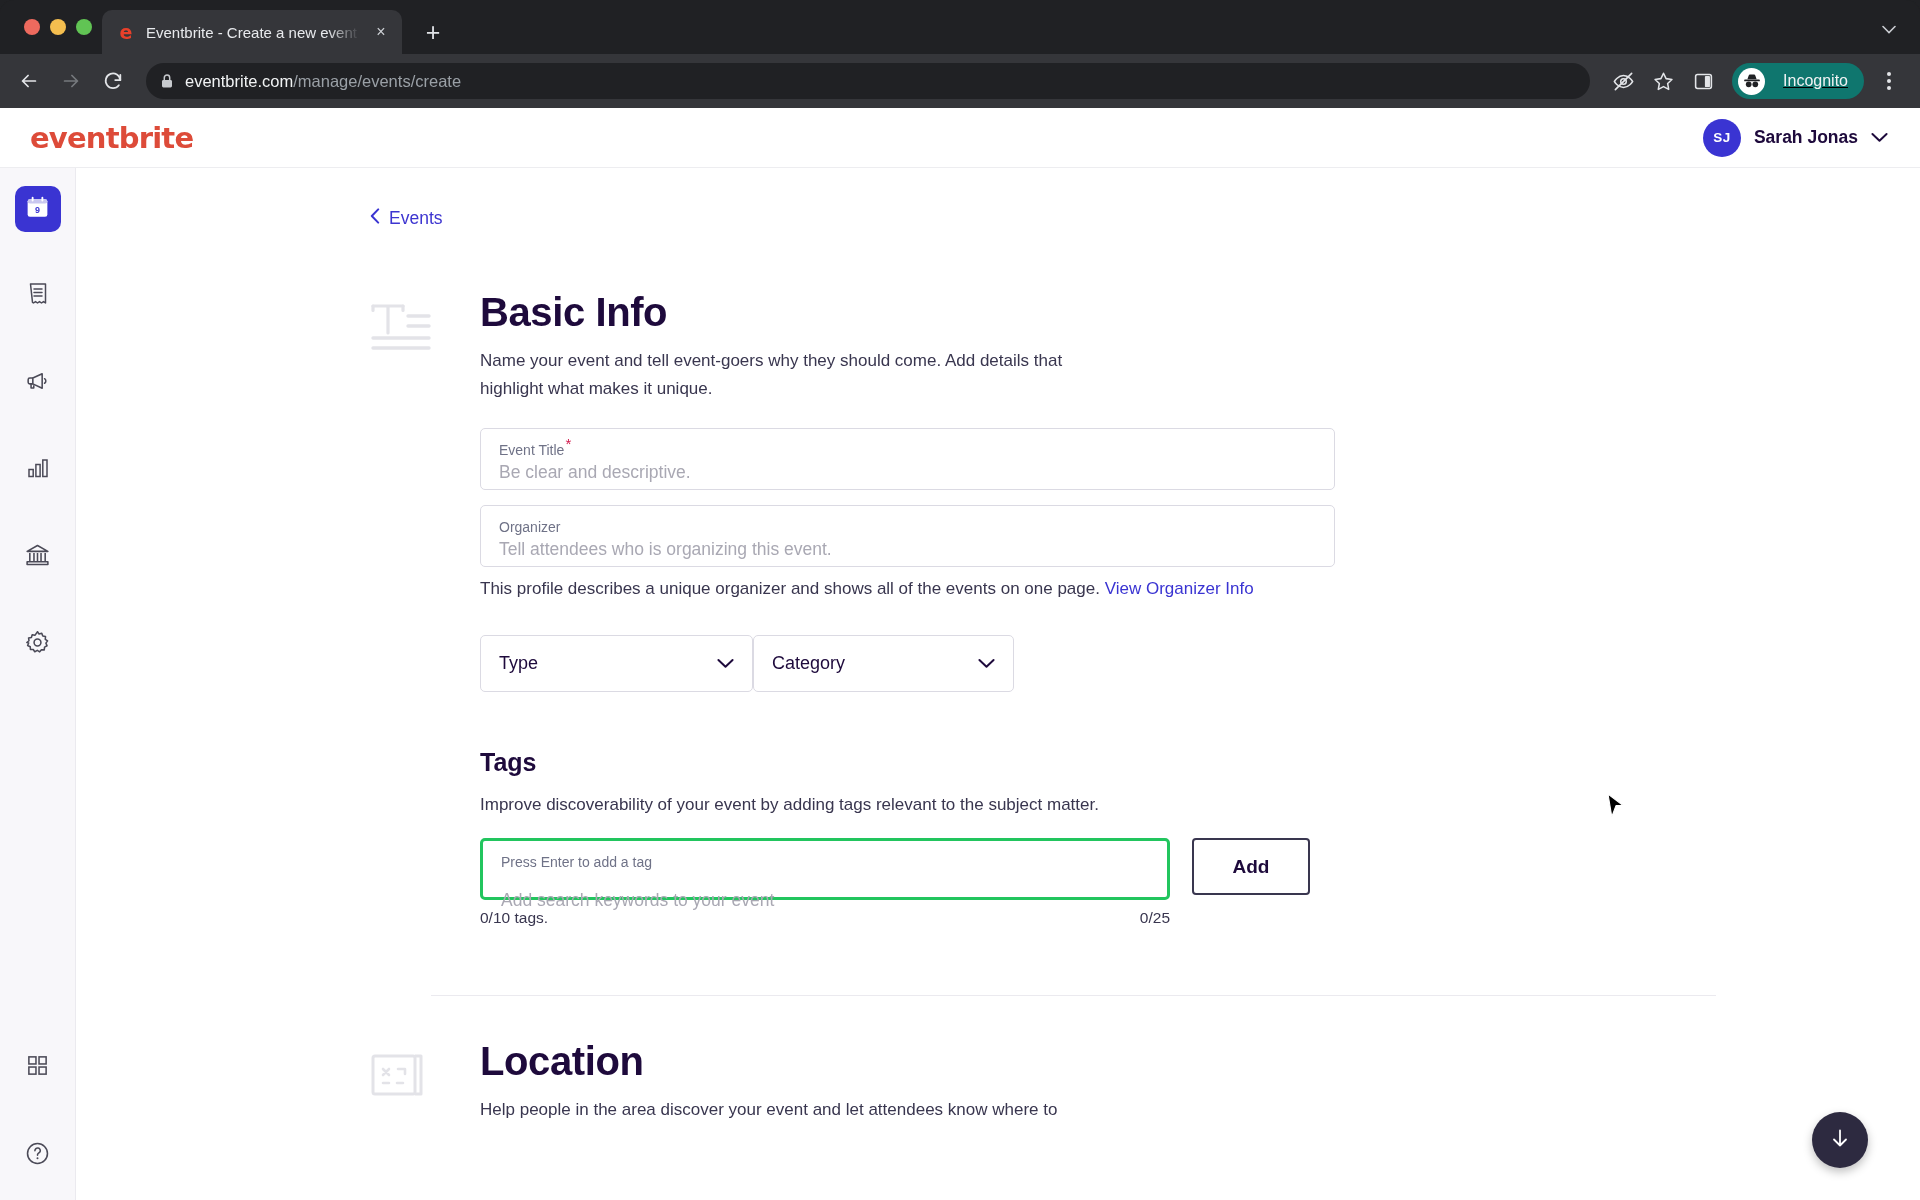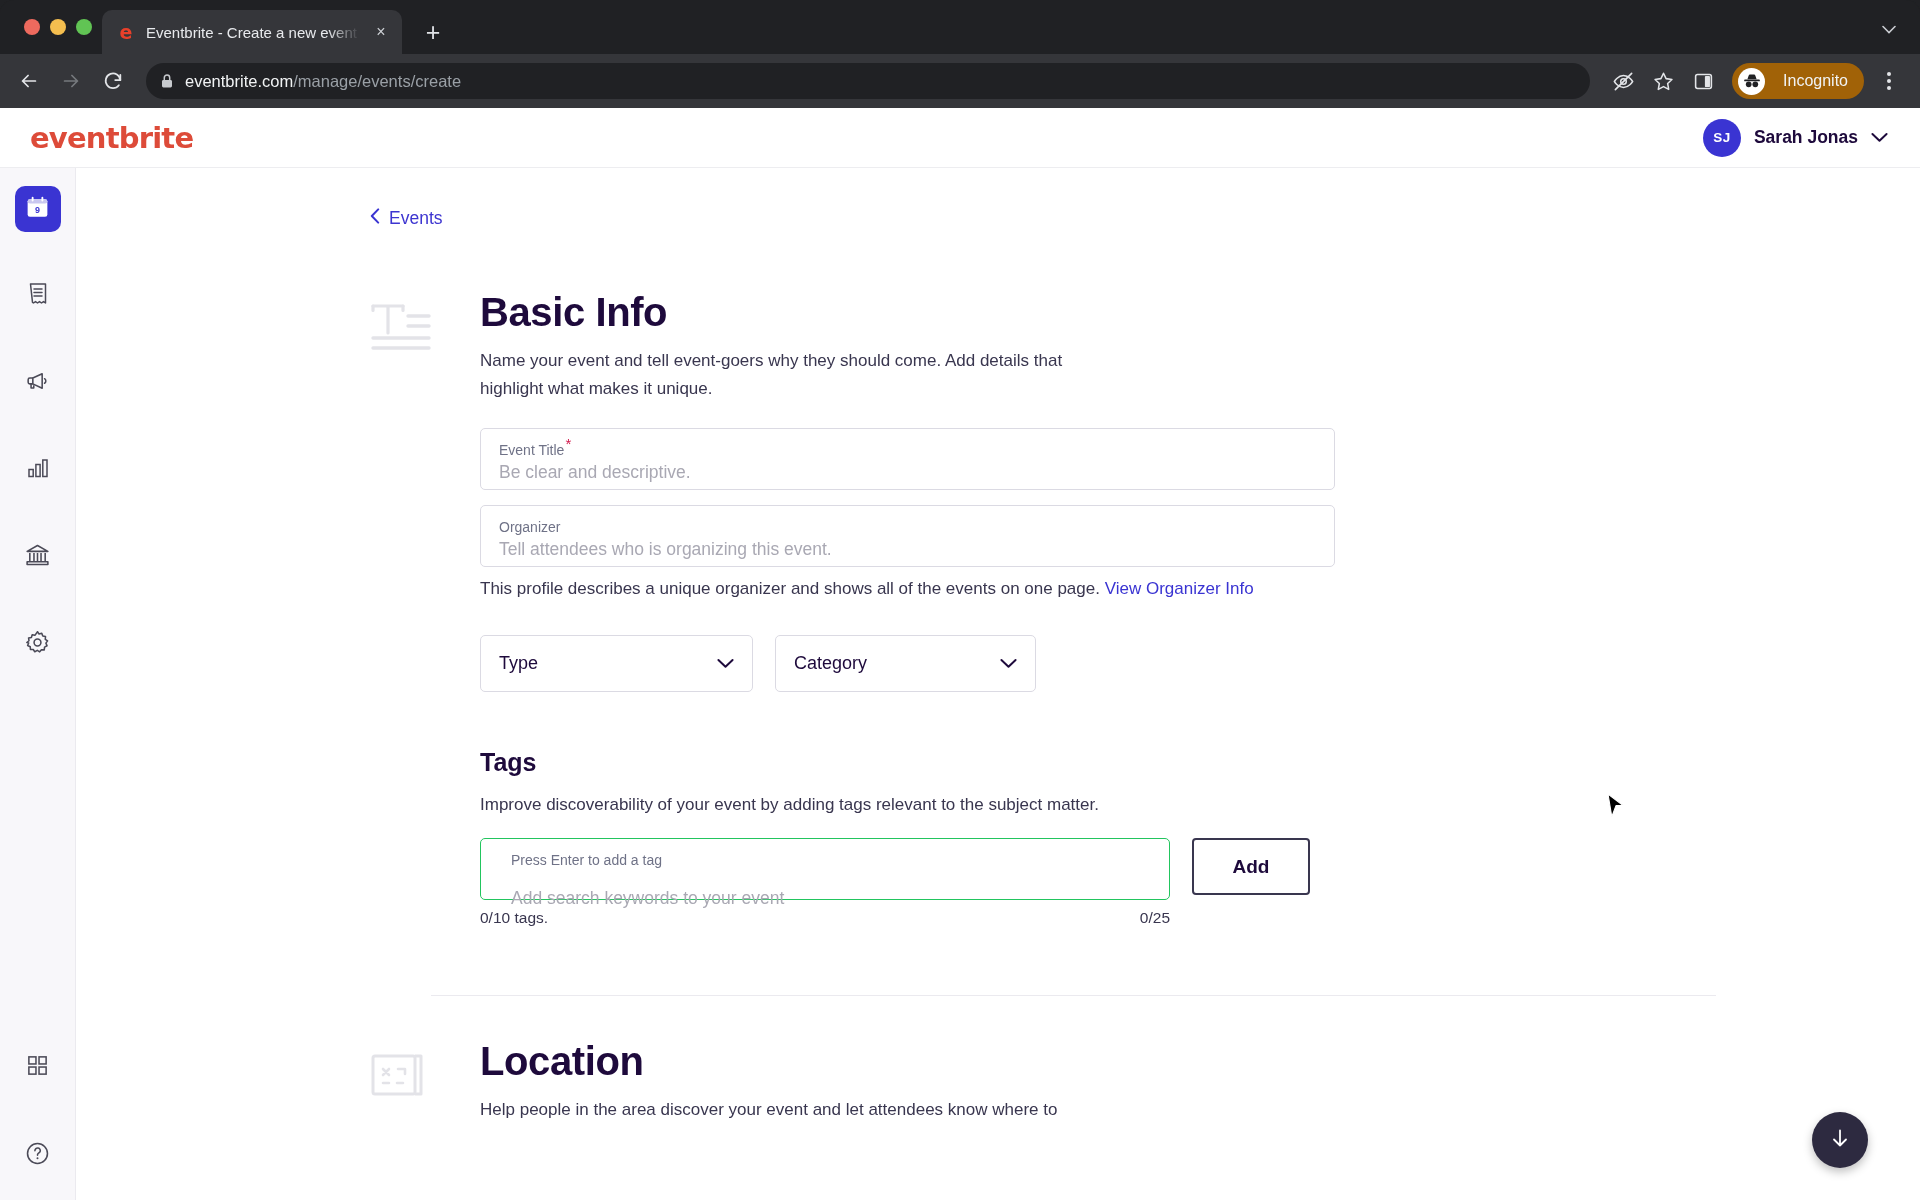--- a/index.html
+++ b/index.html
@@ -102,24 +102,25 @@
     gap: 11px;
     min-width: 0;
   }
   .omnibox .lock { color: #C7CACE; display:flex; }
   .url { font-size: 16.5px; white-space: nowrap; overflow: hidden; }
   .url .host { color: #F1F3F4; }
   .url .path { color: #9AA0A6; }
   .tb-right { display: flex; align-items: center; gap: 2px; }
   .incognito-pill {
     height: 36px; border-radius: 18px;
-    background: #a16207;
+    background: #0f766e;
     display: flex; align-items: center; gap: 18px;
     padding: 0 16px 0 6px;
     margin-left: 8px;
+    text-decoration: underline;
   }
   .incog-ava {
     width: 27px; height: 27px; border-radius: 50%;
     background: #fff; display: flex; align-items: center; justify-content: center;
   }
   .incognito-label { color: #F1F3F4; font-size: 16px; font-weight: 500; }
   .kebab {
     width: 34px; height: 34px; margin-left: 6px;
     display: flex; flex-direction: column; align-items: center; justify-content: center; gap: 3px;
   }
@@ -230,21 +231,21 @@
   .field .f-label { font-size: 14px; color: #6F7287; line-height: 1.2; }
   .field .f-label .req { color: #D1194C; font-size: 15px; vertical-align: super; line-height: 0; margin-left: 1px;}
   .field .f-ph { font-size: 17.5px; color: #A9A8B3; margin-top: 3px; }
 
   .counter { text-align: right; font-size: 15.5px; color: #39364F; margin-top: 8px; }
   .helper {
     font-size: 17px; color: #39364F; margin-top: 12px;
   }
   .helper a { color: #3A34D2; text-decoration: none; }
 
-  .selects { display: flex; gap: 22px; margin-top: 36px; }
+  .selects { display: flex; margin-top: 36px; }
   .select {
     border: 1px solid #DBDAE3; border-radius: 5px;
     height: 57px;
     display: flex; align-items: center; justify-content: space-between;
     padding: 0 18px;
     font-size: 18px; color: #1E0A3C;
     background: #fff;
   }
   .select.type { width: 273px; }
   .select.category { width: 261px; }
@@ -253,22 +254,22 @@
   h2.sub-title {
     font-size: 25px; color: #1E0A3C; font-weight: bold;
     margin-top: 56px;
   }
   .sub-desc { font-size: 17px; color: #39364F; margin-top: 18px; }
 
   .tag-row { display: flex; align-items: flex-start; gap: 22px; margin-top: 23px; }
   .tag-input {
     flex: 0 0 690px;
     height: 62px;
-    border: 1px solid #22c55e; border-radius: 5px;
-    padding: 13px 30px;
+    border: 3px solid #22c55e; border-radius: 5px;
+    padding: 13px 18px;
     background: #fff;
   }
   .tag-input .f-label { font-size: 14px; color: #6F7287; }
   .tag-input .f-ph { font-size: 17.5px; color: #A9A8B3; margin-top: 20px; }
   .add-btn {
     width: 118px; height: 57px;
     border: 2px solid #39364F; border-radius: 4px;
     background: #fff; color: #1E0A3C;
     font-size: 19px; font-weight: bold;
     display: flex; align-items: center; justify-content: center;

